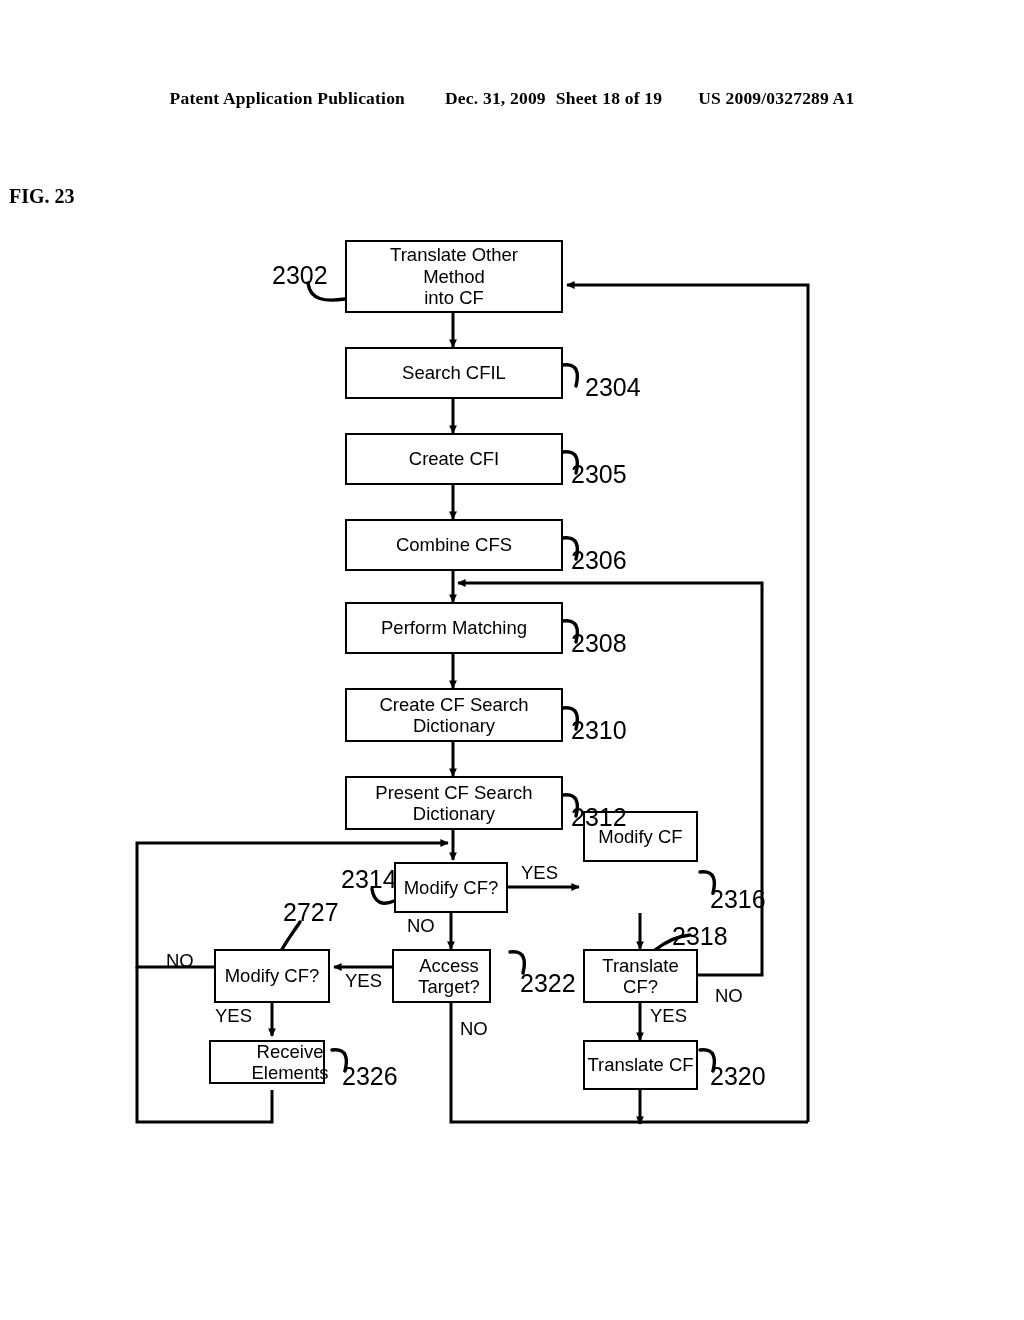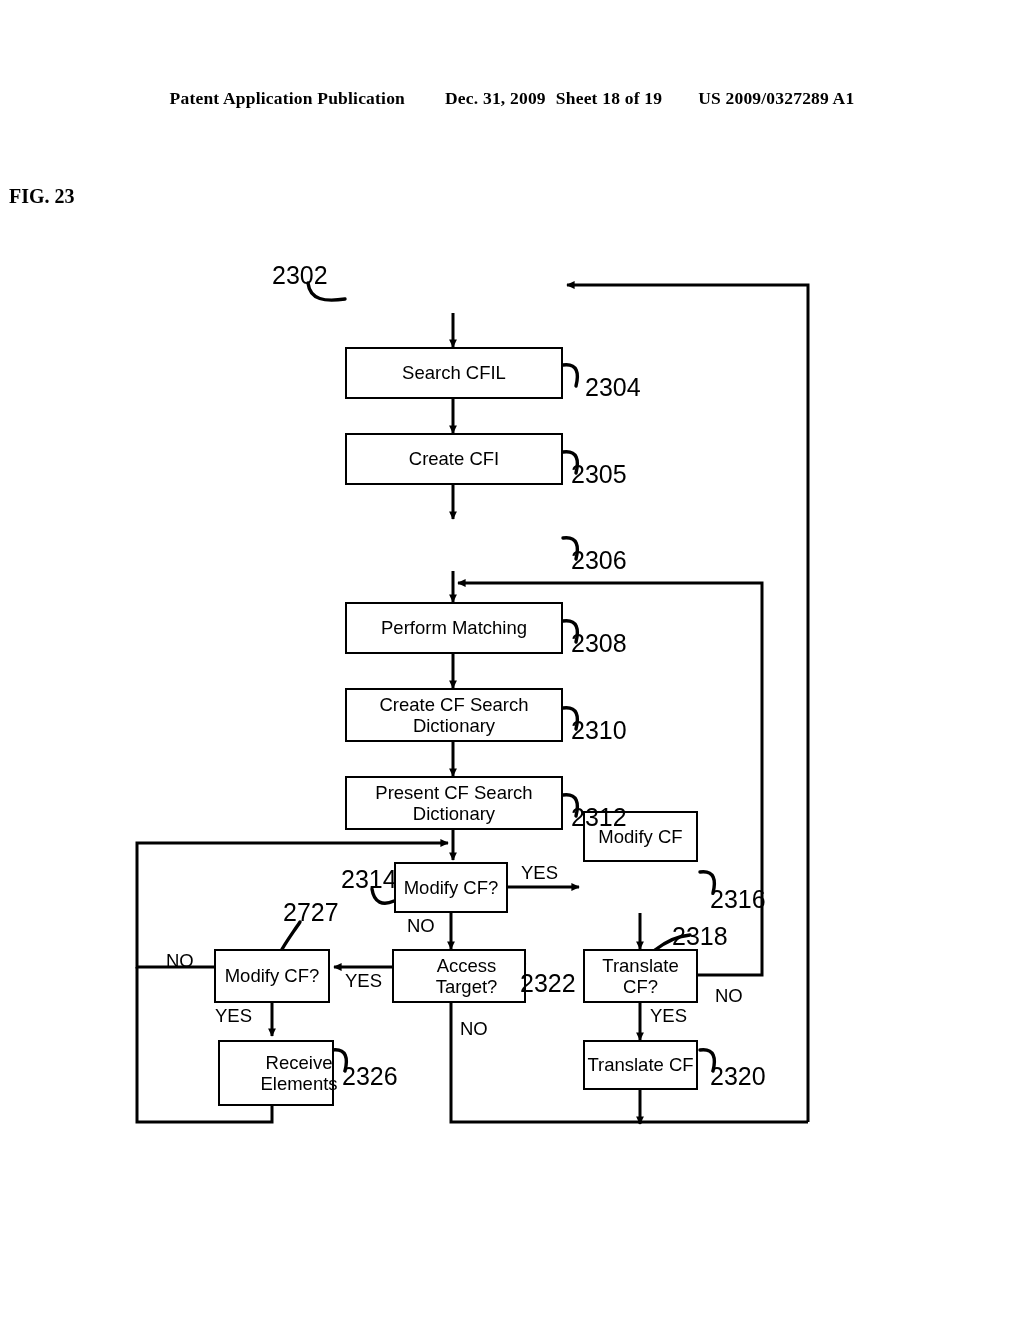--- a/index.html
+++ b/index.html
@@ -175,49 +175,53 @@
       <path d="M700,1050 C715,1048 716,1059 713,1071"></path>
 
       <path d="M510,952 C525,950 526,961 523,973"></path>
 
       <path d="M300,922 C292,934 285,943 280,953"></path>
 
       <path d="M332,1050 C347,1048 348,1059 345,1071"></path>
     </g>
   </svg>
 
+  <div class="box" style="left:345px; top:240px; width:218px; height:73px;">Translate Other
+Method
+into CF</div>
 
   <div class="box" style="left:345px; top:347px; width:218px; height:52px;">Search CFIL</div>
 
   <div class="box" style="left:345px; top:433px; width:218px; height:52px;">Create CFI</div>
 
+  <div class="box" style="left:345px; top:519px; width:218px; height:52px;">Combine CFS</div>
 
   <div class="box" style="left:345px; top:602px; width:218px; height:52px;">Perform Matching</div>
 
   <div class="box" style="left:345px; top:688px; width:218px; height:54px;">Create CF Search
 Dictionary</div>
 
   <div class="box" style="left:345px; top:776px; width:218px; height:54px;">Present CF Search
 Dictionary</div>
 
   <div class="box" style="left:394px; top:862px; width:114px; height:51px;">Modify CF?</div>
 
   <div class="box" style="left:583px; top:811px; width:115px; height:51px;">Modify CF</div>
 
   <div class="box" style="left:583px; top:949px; width:115px; height:54px;">Translate
 CF?</div>
 
   <div class="box" style="left:583px; top:1040px; width:115px; height:50px;">Translate CF</div>
 
-  <div class="box" style="left:392px; top:949px; width:134px; height:54px;padding-left:17px;">Access
+  <div class="box" style="left:392px; top:949px; width:99px; height:54px;padding-left:17px;">Access
 Target?</div>
 
   <div class="box" style="left:214px; top:949px; width:116px; height:54px;">Modify CF?</div>
 
-  <div class="box" style="left:218px; top:1040px; width:116px; height:66px;padding-left:48px;">Receive
+  <div class="box" style="left:209px; top:1040px; width:116px; height:44px;padding-left:48px;">Receive
 Elements</div>
 
   <div class="ref" style="left:272px; top:261px;">2302</div>
   <div class="ref" style="left:585px; top:373px;">2304</div>
   <div class="ref" style="left:571px; top:460px;">2305</div>
   <div class="ref" style="left:571px; top:546px;">2306</div>
   <div class="ref" style="left:571px; top:629px;">2308</div>
   <div class="ref" style="left:571px; top:716px;">2310</div>
   <div class="ref" style="left:571px; top:803px;">2312</div>
   <div class="ref" style="left:341px; top:865px;">2314</div>

